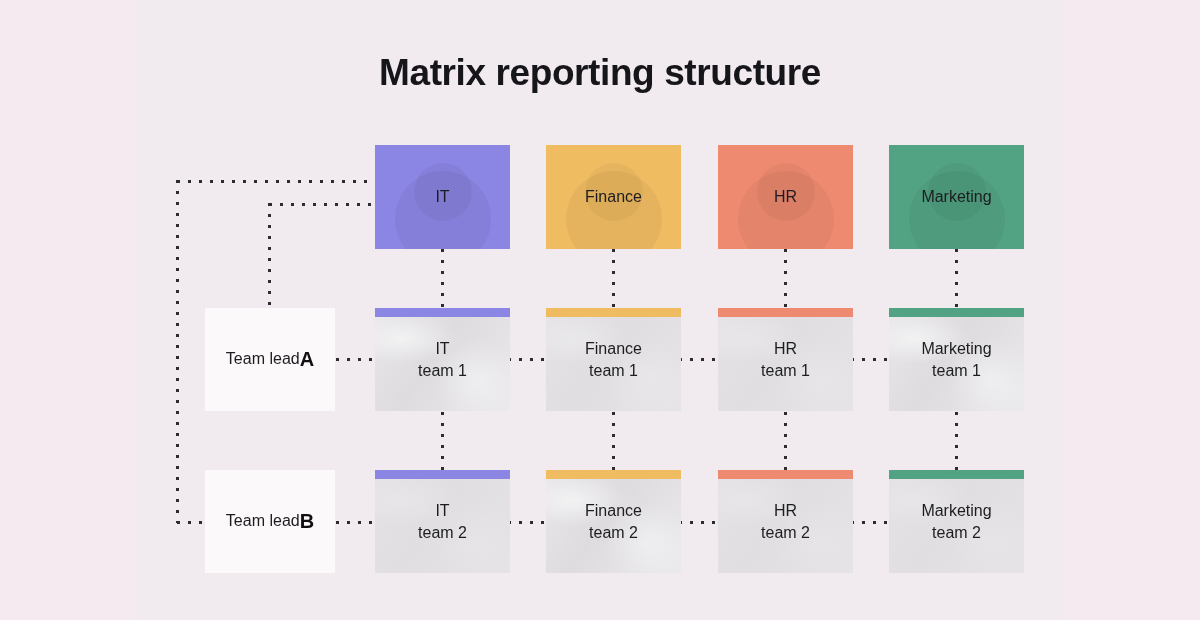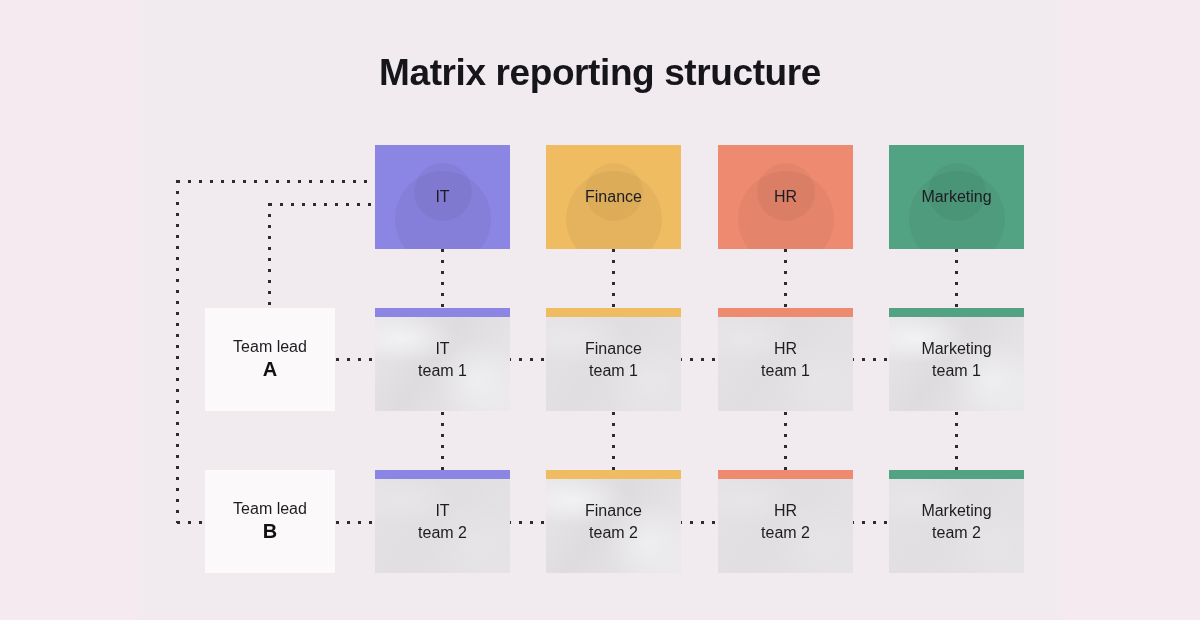--- a/index.html
+++ b/index.html
@@ -56,21 +56,21 @@
     position:absolute;inset:0;
     background:
       radial-gradient(ellipse 70% 40% at 20% 30%, rgba(255,255,255,0.55), rgba(255,255,255,0) 60%),
       radial-gradient(ellipse 50% 60% at 75% 70%, rgba(255,255,255,0.4), rgba(255,255,255,0) 65%),
       linear-gradient(125deg, rgba(255,255,255,0.25) 0%, rgba(0,0,0,0.02) 45%, rgba(255,255,255,0.3) 100%);
   }
   .team-box .tline{position:relative;z-index:2;font-size:16px;color:#1d1d21;line-height:1.32;}
 
   .lead-box{
     background:#fcf9fb;
-    display:flex;flex-direction:column;align-items:center;justify-content:center;
+    display:flex;flex-direction:row;align-items:center;justify-content:center;
   }
   .lead-box .lead-title{font-size:16px;color:#1d1d21;line-height:1.3;}
   .lead-box .lead-id{font-size:20px;font-weight:bold;color:#111114;line-height:1.25;}
 
   
   .dot-h{
     position:absolute;height:3px;
     background-image:radial-gradient(circle at 1.5px 1.5px, #2b2b30 1.5px, rgba(0,0,0,0) 1.6px);
     background-size:11px 3px;background-repeat:repeat-x;
   }

